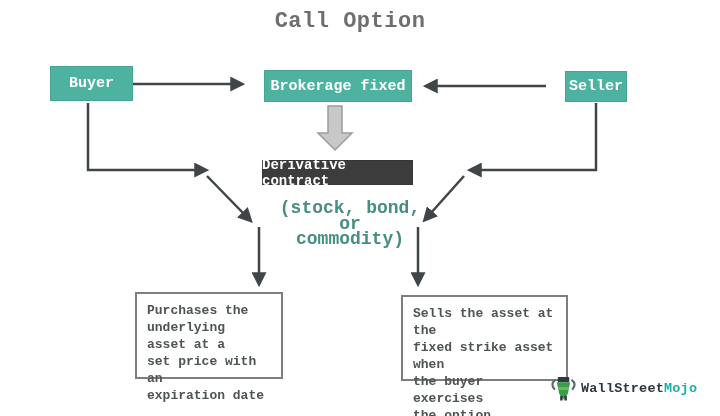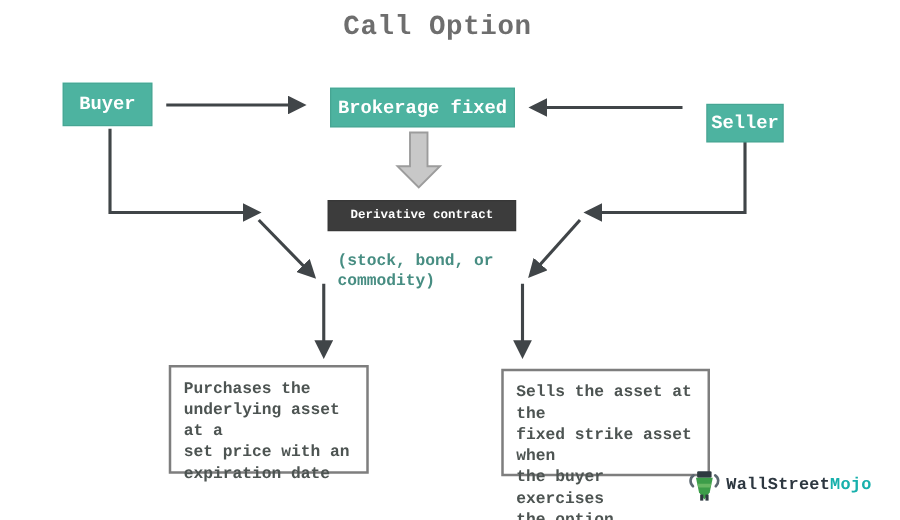--- a/index.html
+++ b/index.html
@@ -10,39 +10,39 @@
   .title{
     position:absolute;top:9px;left:0;width:700px;margin:0;
     text-align:center;font-size:22px;font-weight:bold;color:var(--title_text,#6e6e6e);
     letter-spacing:.5px;
   }
   .node{
     position:absolute;display:flex;align-items:center;justify-content:center;
     background:var(--teal,#4db3a0);color:#ffffff;font-weight:bold;font-size:15px;
     box-shadow:inset 0 0 0 1px rgba(0,0,0,.08);
   }
-  .node-buyer{left:50px;top:66px;width:72px;height:35px;}
+  .node-buyer{left:50px;top:66px;width:83px;height:35px;}
   .node-brokerage{left:264px;top:70px;width:148px;height:32px;}
-  .node-seller{left:565px;top:83px;width:62px;height:31px;}
+  .node-seller{left:565px;top:71px;width:62px;height:31px;}
   .node-derivative{
     left:262px;top:160px;width:151px;height:25px;background:var(--dark_box,#3c3c3c);
-    font-size:10px;
+    font-size:14px;
   }
   .note{
     position:absolute;left:270px;top:201px;width:160px;margin:0;
-    text-align:left;font-size:13px;font-weight:bold;line-height:15.5px;
+    text-align:center;font-size:18px;font-weight:bold;line-height:15.5px;
     color:var(--teal_text,#478d82);white-space:pre-line;
   }
   .outcome{
     position:absolute;box-sizing:border-box;border:2px solid var(--box_border,#7e7e7e);
     background:#ffffff;color:var(--body_text,#4d5452);
     font-size:13px;font-weight:bold;line-height:17px;
     padding:8px 10px 6px 10px;white-space:pre-line;
   }
-  .outcome-left{left:135px;top:292px;width:160px;height:87px;}
+  .outcome-left{left:135px;top:292px;width:148px;height:87px;}
   .outcome-right{left:401px;top:295px;width:167px;height:86px;}
   .connectors{position:absolute;left:0;top:0;}
   .connectors .edge{stroke:var(--arrow,#404548);stroke-width:2.5;fill:none;}
   .connectors marker path{fill:var(--arrow,#404548);stroke:none;}
   .block-arrow{fill:var(--block_arrow_fill,#c8c8c8);stroke:var(--block_arrow_stroke,#9c9c9c);stroke-width:1.5;}
   .logo{
     position:absolute;left:551px;top:374px;display:flex;align-items:center;gap:5px;
   }
   .logo-text{font-size:13.5px;font-weight:bold;letter-spacing:.2px;}
   .logo-primary{color:var(--logo_dark,#2d3740);}

